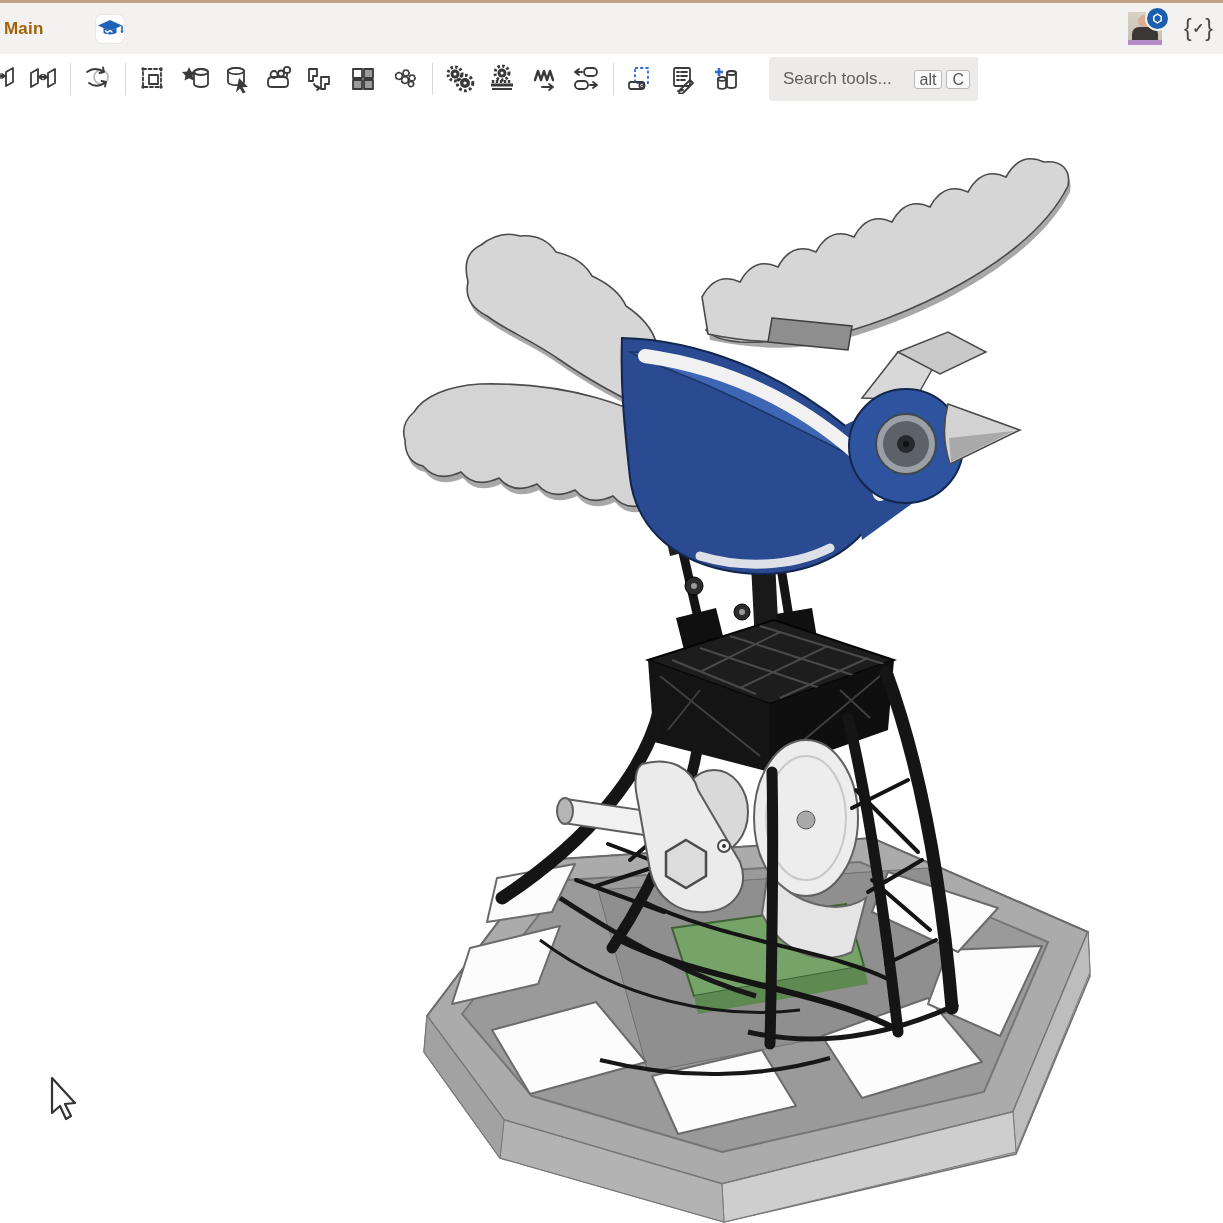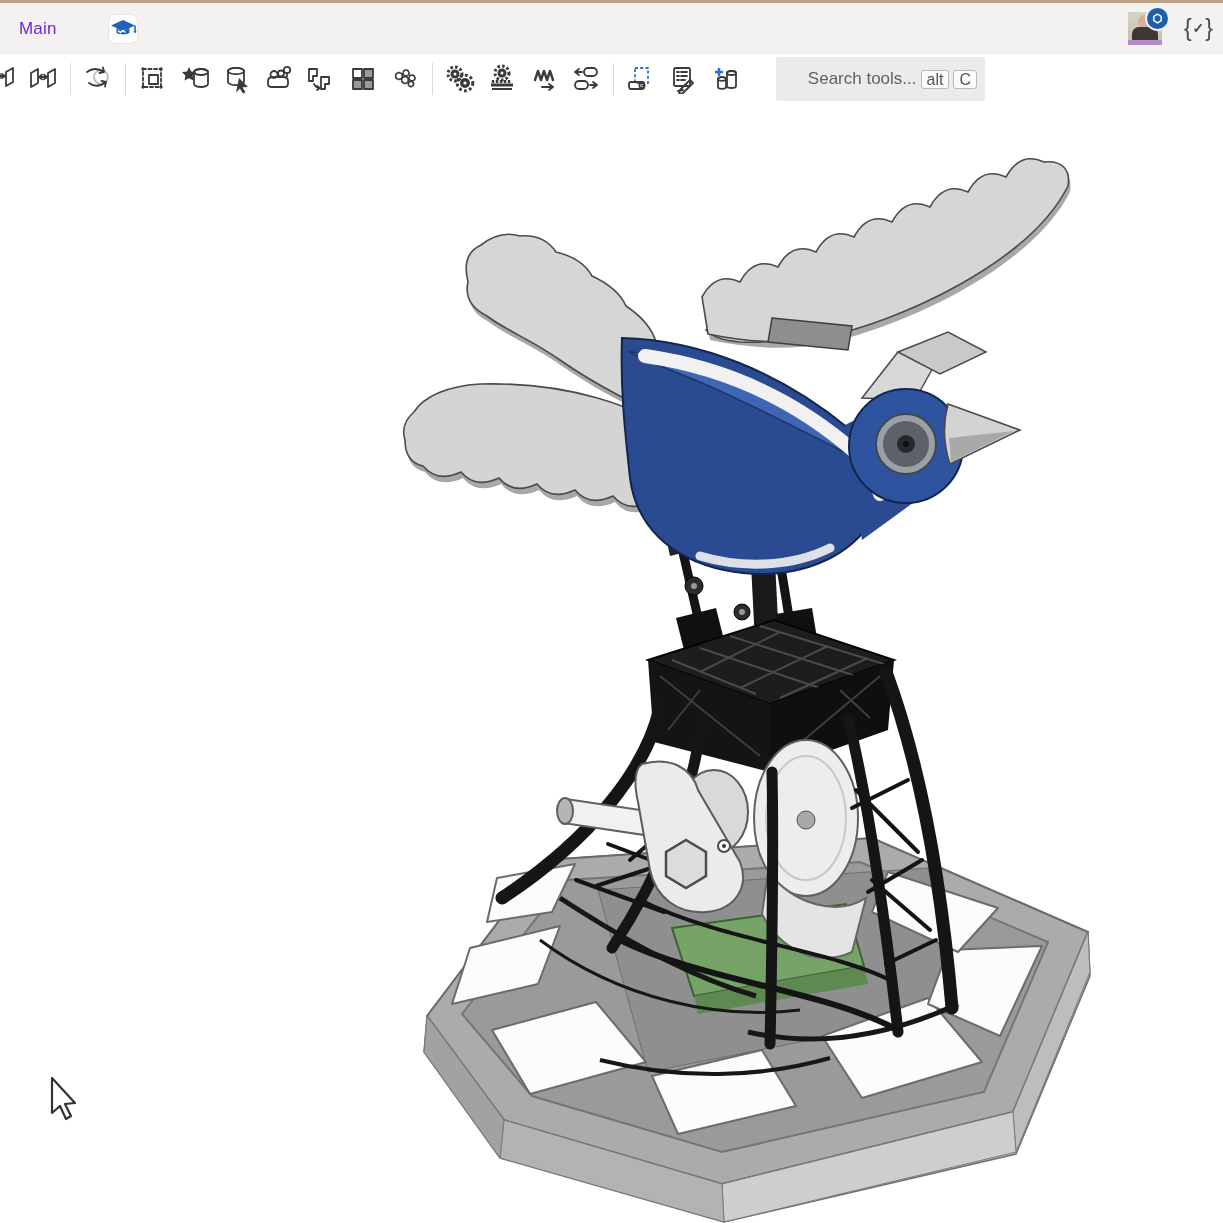--- a/index.html
+++ b/index.html
@@ -2,21 +2,21 @@
 <html><head>
 <meta charset="utf-8">
 <style>
   html,body{margin:0;padding:0;}
   body{width:1223px;height:1223px;overflow:hidden;position:relative;
        font-family:"Liberation Sans",sans-serif;background:#ffffff;}
   
   .top-accent{height:3px;background:#c0a285;position:relative;z-index:5;}
   .topbar{height:51px;background:#f3f2f0;display:flex;align-items:center;
           position:relative;z-index:5;}
-  .doc-tab{font-size:17px;color:#6d28d9;padding-left:19px;letter-spacing:.2px;cursor:default;}
+  .doc-tab{font-size:17px;color:#a16207;padding-left:4px;letter-spacing:.2px;cursor:default;font-weight:bold;}
   .learn-tile{width:28px;height:28px;background:#ffffff;border-radius:6px;margin-left:52px;
               display:flex;align-items:center;justify-content:center;box-shadow:0 0 0 1px #e9e7e4;}
   .topbar-spacer{flex:1;}
   .avatar-wrap{position:relative;width:36px;height:38px;margin-right:20px;}
   .avatar{width:34px;height:33px;background:linear-gradient(#d8d2c6,#c4beb2);
           position:absolute;left:0;top:2px;overflow:hidden;}
   .avatar:before{content:"";position:absolute;left:10px;top:3px;width:13px;height:13px;
           border-radius:50%;background:#d9ae93;}
   .avatar:after{content:"";position:absolute;left:4px;top:15px;width:26px;height:18px;
           border-radius:7px 7px 0 0;background:#3b3734;}
@@ -29,22 +29,22 @@
   .toolbar{height:50px;background:#ffffff;display:flex;align-items:center;gap:12px;
            position:relative;z-index:5;padding-left:0;}
   .tbtn{width:30px;height:30px;display:flex;align-items:center;justify-content:center;
         cursor:pointer;border-radius:3px;flex:0 0 auto;}
   .tbtn.partial{width:16px;overflow:hidden;justify-content:flex-start;}
   .tbtn.partial svg{margin-left:-14px;}
   .tsep{width:1px;height:32px;background:#d9d9d9;flex:0 0 auto;}
   .tbtn svg .s{fill:none;stroke:#3a3a3a;stroke-width:1.8;stroke-linecap:round;stroke-linejoin:round;}
   .tbtn svg .s2{fill:none;stroke:#3a3a3a;stroke-width:2.4;stroke-linecap:round;stroke-linejoin:round;}
   .tbtn svg .f{fill:#3a3a3a;stroke:none;}
-  .search-box{margin-left:24px;width:193px;height:36px;background:#ecebe9;border-radius:3px;
-        display:flex;align-items:center;padding:4px 8px;cursor:text;flex:0 0 auto;text-align:right;}
+  .search-box{margin-left:17px;width:193px;height:36px;background:#ecebe9;border-radius:3px;
+        display:flex;align-items:center;padding:4px 8px;cursor:text;flex:0 0 auto;}
   .search-text{color:#606060;font-size:17px;flex:1;padding-left:6px;white-space:nowrap;}
   .key-badge{border:1px solid #b9b9b9;background:#fbfbfb;color:#555;border-radius:3px;
         font-size:16px;padding:1px 5px;margin-left:4px;line-height:15px;}
   
   #model-svg{position:absolute;left:0;top:0;width:1223px;height:1223px;z-index:1;}
 </style>
 </head>
 <body>
 
 <svg id="model-svg" viewBox="0 0 1223 1223" xmlns="http://www.w3.org/2000/svg">

